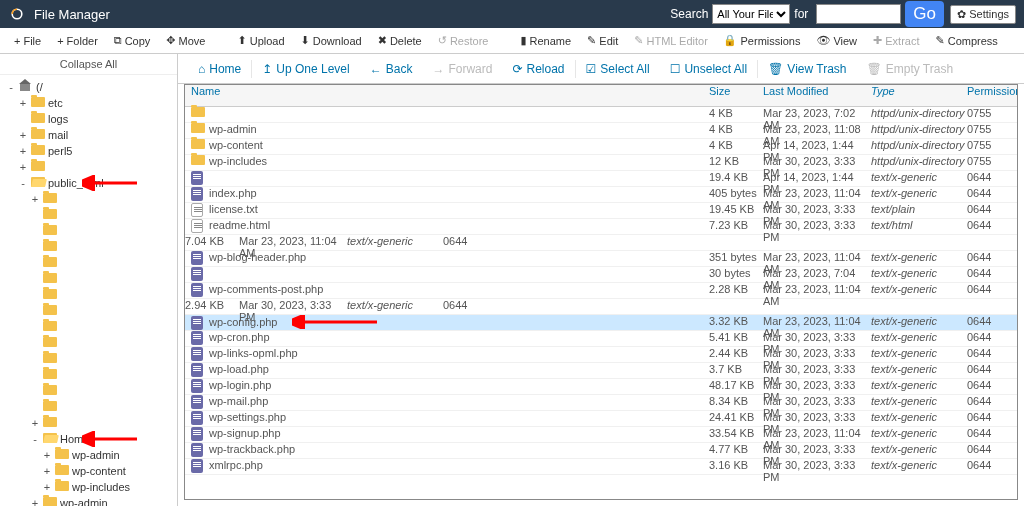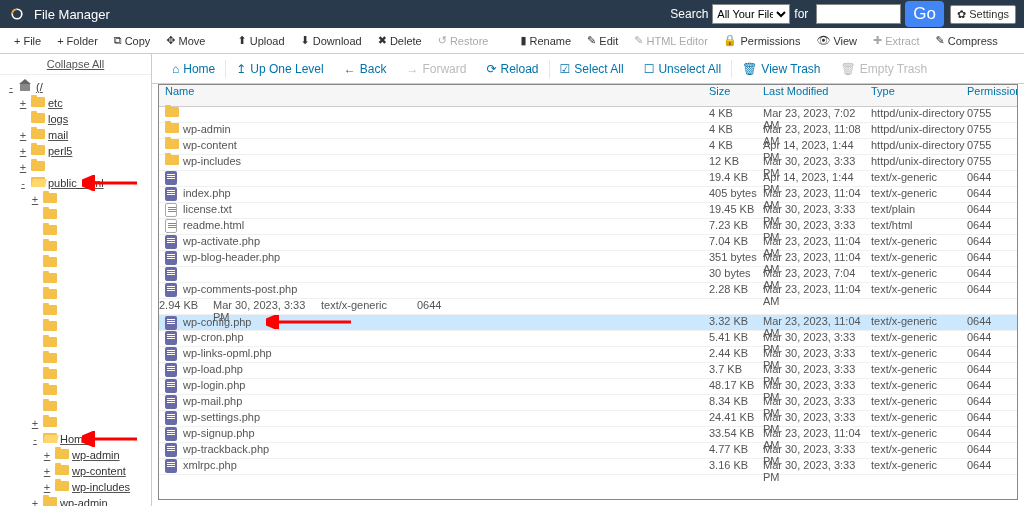--- a/index.html
+++ b/index.html
@@ -16,21 +16,21 @@
   .titlebar input.searchbox { width: 85px; margin: 0 4px; }
   .titlebar .go { background: #4285f4; color: #fff; border: none; padding: 3px 8px; border-radius: 4px; cursor: pointer; font-size: 17px; }
   .titlebar .settings { background: #fff; color: #333; border: 1px solid #888; padding: 2px 6px; border-radius: 2px; cursor: pointer; font-size: 11px; margin-left: 6px; display: flex; align-items: center; gap: 3px; }
 
   .toolbar1 { background: #fff; border-bottom: 1px solid #ccc; display: flex; align-items: center; padding: 0 6px; height: 26px; }
   .toolbar1 .tbtn { display: flex; align-items: center; gap: 3px; padding: 0 8px; color: #333; cursor: pointer; font-size: 11px; height: 100%; }
   .toolbar1 .tbtn.disabled { color: #aaa; }
   .toolbar1 .sep { width: 16px; }
 
   .workspace { flex: 1; display: flex; background: #fff; overflow: hidden; }
-  .sidebar { width: 152px; border-right: 1px solid #ccc; background: #fff; overflow: auto; text-decoration: underline; }
+  .sidebar { width: 178px; border-right: 1px solid #ccc; background: #fff; overflow: auto; }
   .collapse-all { text-align: center; padding: 4px 0; font-size: 11px; border-bottom: 1px solid #eee; cursor: pointer; }
   .tree { padding: 4px 2px; }
   .tnode { display: flex; align-items: center; height: 16px; font-size: 11px; color: #333; cursor: pointer; white-space: nowrap; position: relative; }
   .tnode .toggle { width: 10px; text-align: center; color: #555; }
   .tnode .ficon { width: 14px; height: 12px; margin: 0 3px; }
   .tnode .lbl { }
   .folder-closed { display: inline-block; width: 14px; height: 10px; background: #f4c24b; border-radius: 1px; position: relative; }
   .folder-closed::before { content: ""; position: absolute; top: -2px; left: 0; width: 6px; height: 2px; background: #f4c24b; border-radius: 1px 1px 0 0; }
   .folder-open { display: inline-block; width: 14px; height: 10px; background: #f4c24b; border-radius: 1px; position: relative; }
   .folder-open::after { content: ""; position: absolute; top: 2px; left: 1px; width: 14px; height: 8px; background: #ffd76e; border-radius: 1px; transform: skewX(-12deg); }
@@ -47,21 +47,21 @@
   .toolbar2 .vline { width: 1px; height: 18px; background: #e6e6e6; }
 
   .filetable { flex: 1; overflow: auto; border: 1px solid #888; margin: 0 6px 6px 6px; position: relative; }
   .ft-head, .ft-row { display: flex; align-items: flex-start; font-size: 11px; }
   .ft-head { height: 22px; background: #f6f6f6; border-bottom: 1px solid #ccc; font-weight: normal; color: #0073aa; position: sticky; top: 0; }
   .ft-row { height: 16px; border-bottom: 1px solid #f0f0f0; cursor: pointer; }
   .ft-row.sel { background: #cce8ff; }
   .col-name { flex: 1; padding-left: 6px; display: flex; align-items: center; gap: 4px; }
   .col-size { width: 54px; }
   .col-mod { width: 108px; }
-  .col-type { width: 96px; }
+  .col-type { width: 96px; font-style: italic; }
   .col-perm { width: 50px; }
   .file-ic { width: 14px; height: 12px; display: inline-block; }
   .doc-ic { width: 12px; height: 14px; display: inline-block; background: #6a6aa8; border-radius: 2px; position: relative; }
   .doc-ic::before { content: ""; position: absolute; top: 3px; left: 2px; width: 8px; height: 1px; background: #fff; box-shadow: 0 2px 0 #fff, 0 4px 0 #fff; }
   .doc-ic.white { background: #fff; border: 1px solid #aaa; }
   .doc-ic.white::before { background: #888; box-shadow: 0 2px 0 #888, 0 4px 0 #888; }
 
   .bbar { height: 22px; background: #fff; }
 </style>
 </head>
@@ -441,24 +441,20 @@
             <div class="col-name">
               <span class="file-ic"><span class="doc-ic white"></span></span>
               <span>readme.html</span>
             </div>
             <div class="col-size">7.23 KB</div>
             <div class="col-mod">Mar 30, 2023, 3:33 PM</div>
             <div class="col-type">text/html</div>
             <div class="col-perm">0644</div>
           </div>
           <div class="ft-row">
-            <div class="col-name">
-              <span class="file-ic"><span class="doc-ic"></span></span>
-              <span>wp-activate.php</span>
-            </div>
             <div class="col-size">7.04 KB</div>
             <div class="col-mod">Mar 23, 2023, 11:04 AM</div>
             <div class="col-type">text/x-generic</div>
             <div class="col-perm">0644</div>
           </div>
           <div class="ft-row">
             <div class="col-name">
               <span class="file-ic"><span class="doc-ic"></span></span>
               <span>wp-blog-header.php</span>
             </div>

